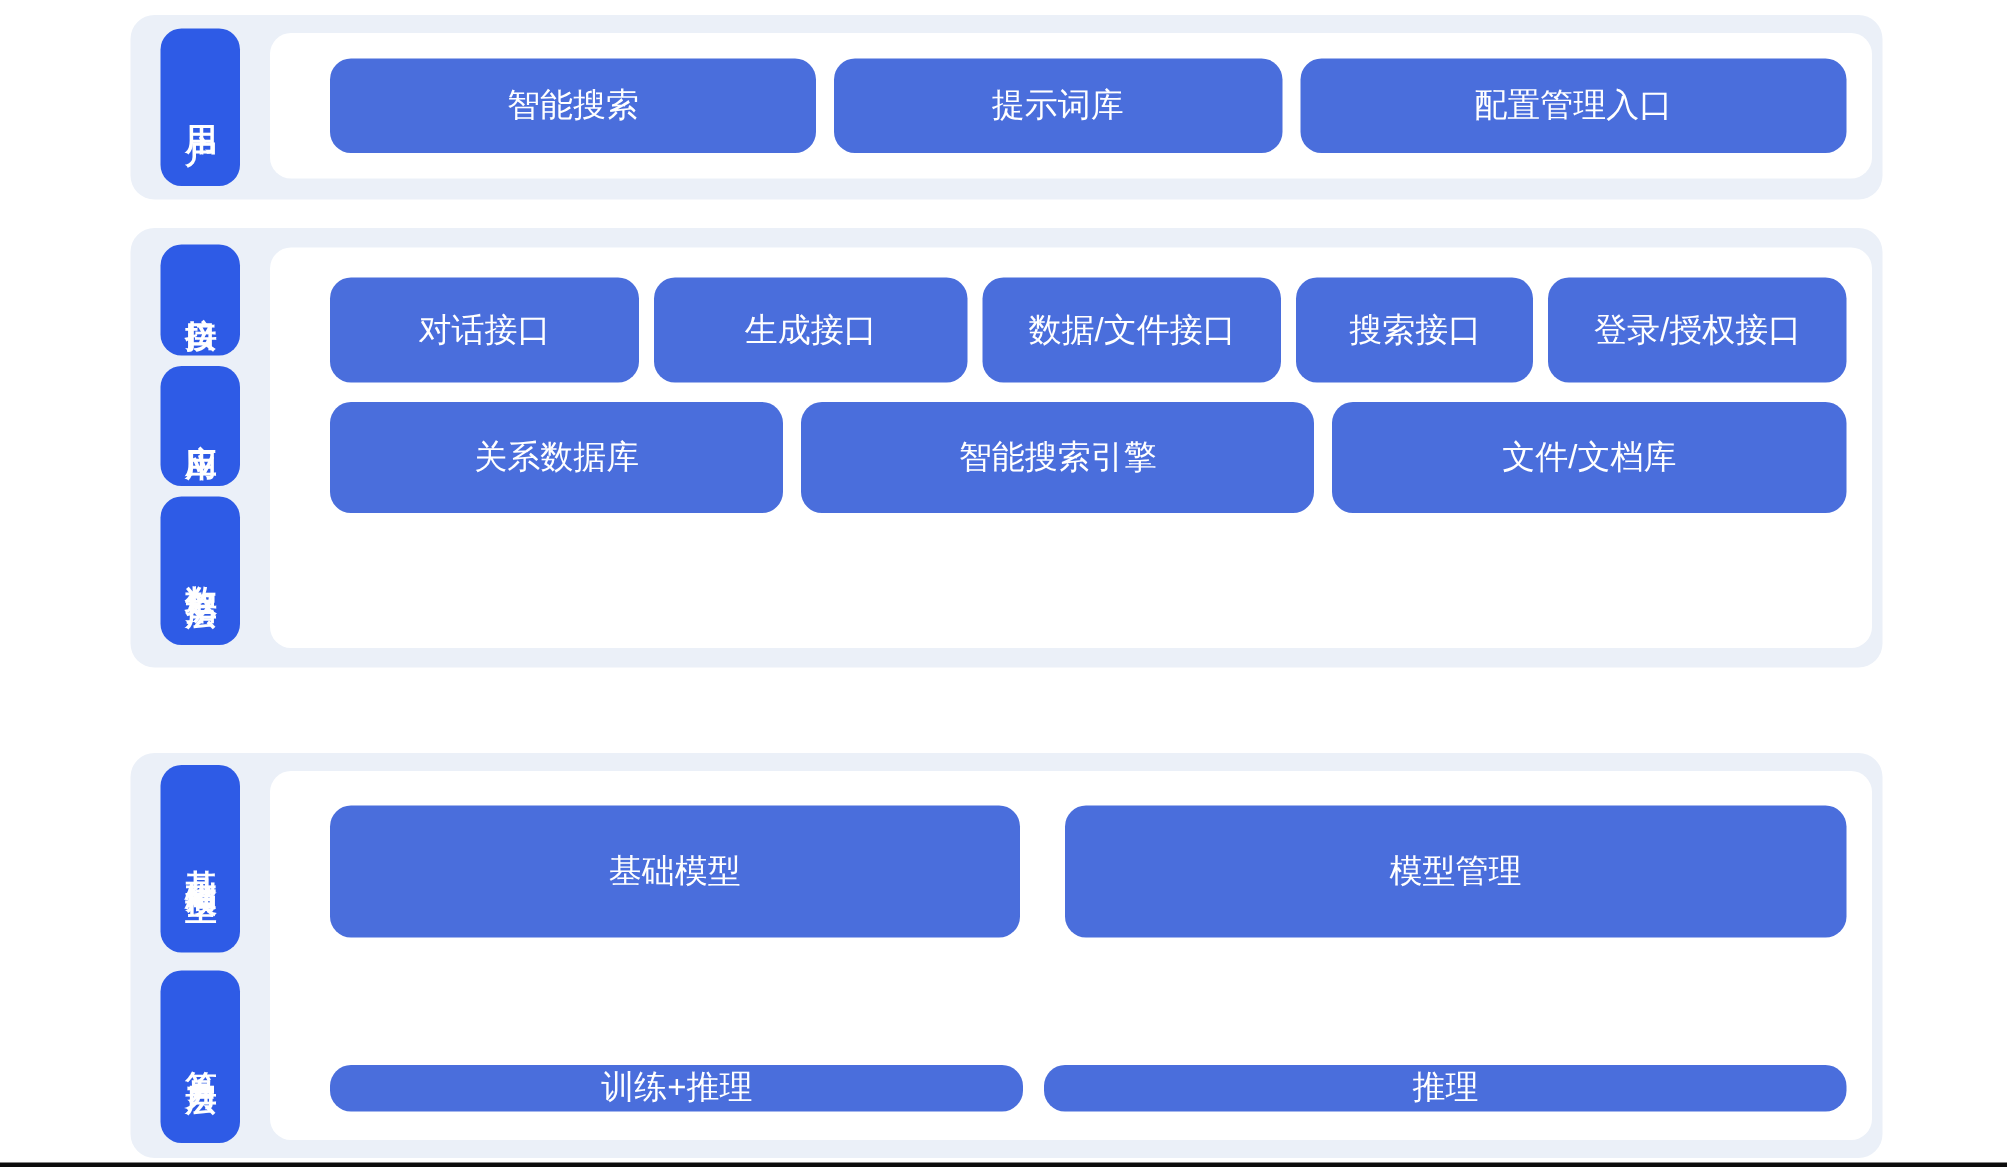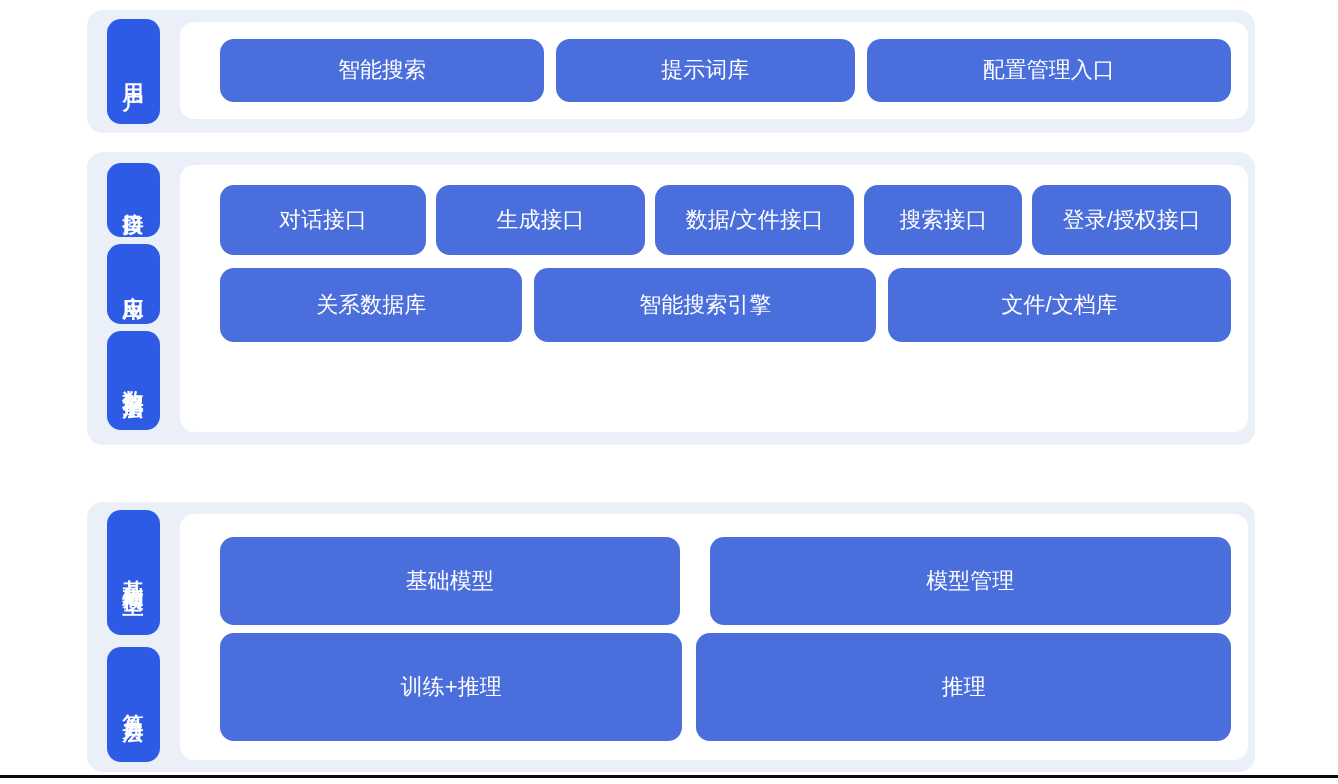--- a/index.html
+++ b/index.html
@@ -70,21 +70,21 @@
   #s1 .panel { margin: 12px 7px 14px 0; padding: 0 17px 0 40px; justify-content: center; }
   #s2 .panel { margin: 13px 7px 13px 0; padding: 20px 17px 19px 40px; gap: 13px; }
   #s3 .panel { margin: 12px 7px 12px 0; padding: 23px 17px 19px 40px; gap: 8px; }
 
   .row { display: flex; min-width: 0; }
   #s1 .row-user      { height: 63px;  gap: 12px; }
   #s2 .row-interface { height: 70px;  gap: 10px; }
   #s2 .row-app       { height: 95px;  gap: 13px; }
   #s2 .row-data      { height: 74px;  gap: 12px; }
   #s3 .row-model     { height: 88px;  gap: 30px; }
-  #s3 .row-compute   { height: 108px; gap: 14px; }
+  #s3 .row-compute   { height: 108px; gap: 14px; align-items: flex-end; }
 
   .box {
     background: #4A6EDC;
     border-radius: 14px;
     color: #ffffff;
     font-size: 22px;
     line-height: 1.4;
     display: flex;
     align-items: center;
     justify-content: center;

